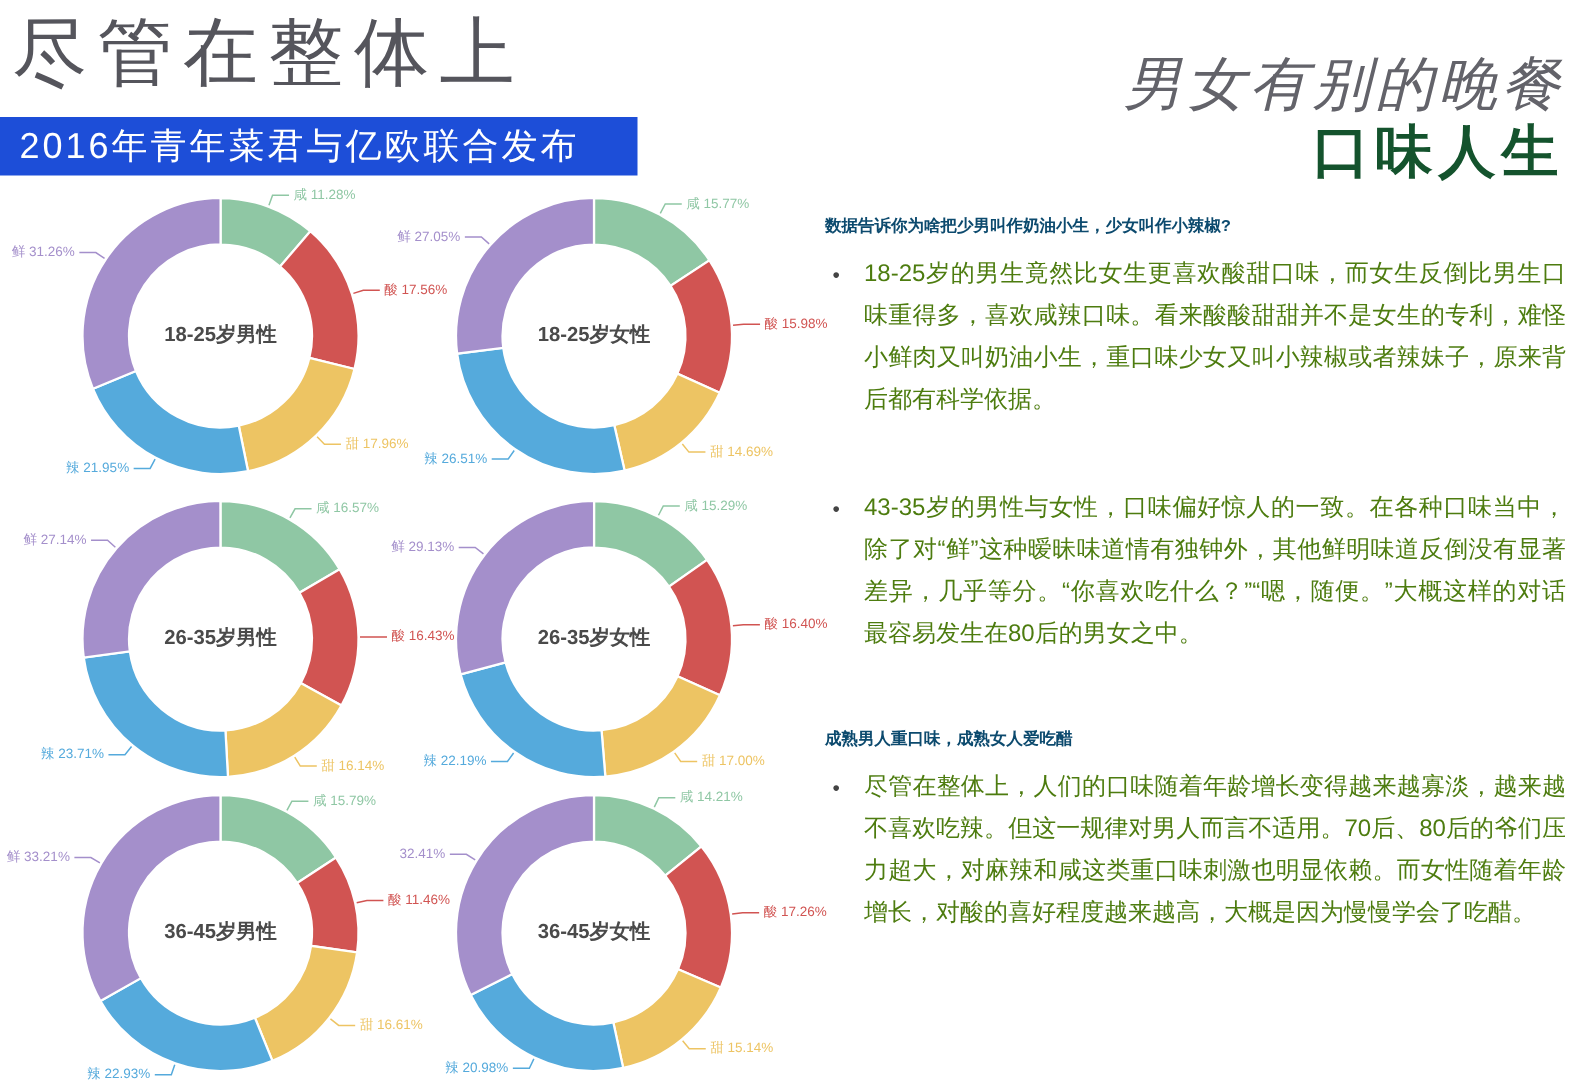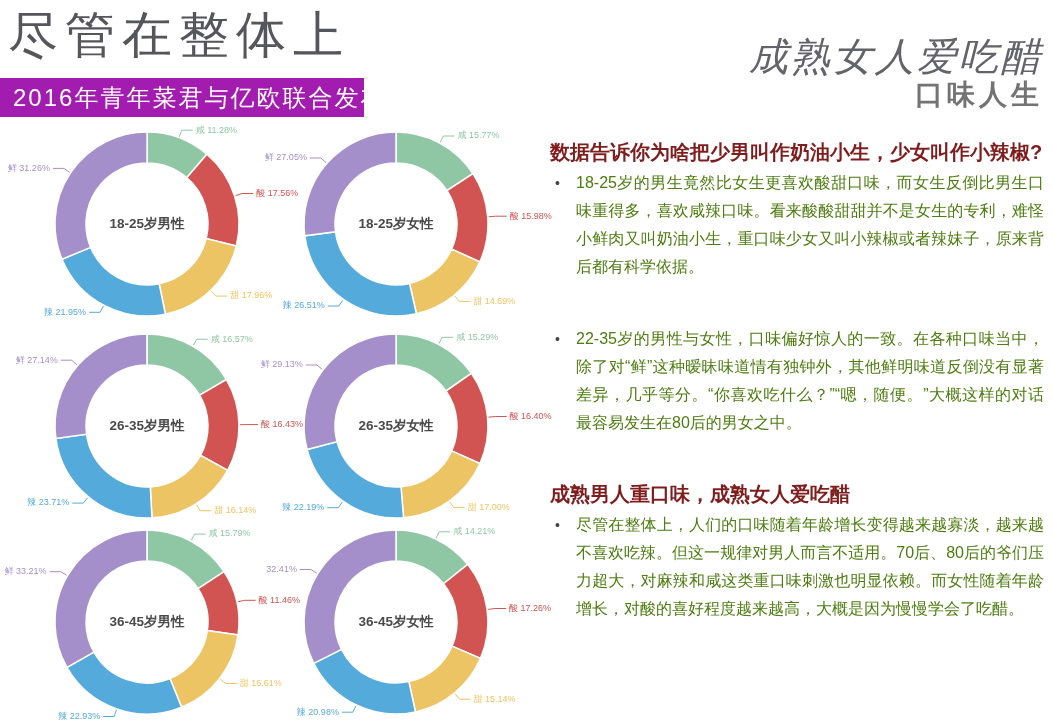--- a/index.html
+++ b/index.html
@@ -11,76 +11,76 @@
     font-family:"Liberation Sans","DejaVu Sans",sans-serif;
   }
   
   .main-title{
     position:absolute;left:8px;top:2px;
     font-family:"DejaVu Serif","Liberation Serif",serif;
     font-size:50px;font-weight:400;color:#55555c;
     letter-spacing:7px;white-space:nowrap;
   }
   .banner{
-    position:absolute;left:0;top:78px;width:364px;height:39px;
-    background:#a21caf;color:#ffffff;
+    position:absolute;left:0;top:78px;width:425px;height:39px;
+    background:#1d4ed8;color:#ffffff;
     font-size:24px;line-height:39px;
     padding-left:13px;box-sizing:border-box;
     letter-spacing:2px;white-space:nowrap;
   }
   .right-head{
     position:absolute;right:10px;top:36px;text-align:right;
   }
   .right-title{
     font-family:"DejaVu Serif","Liberation Serif",serif;
     font-style:italic;font-size:39px;color:#63636a;
     letter-spacing:3px;white-space:nowrap;line-height:1.1;
   }
   .right-sub{
     font-family:"DejaVu Serif","Liberation Serif",serif;
-    font-weight:bold;font-size:28px;color:#737373;
+    font-weight:bold;font-size:38px;color:#14532d;
     letter-spacing:4px;white-space:nowrap;line-height:1.15;
   }
   
   #charts{position:absolute;left:0;top:0;width:553px;height:723px;}
   #charts svg{position:absolute;overflow:visible;}
   .slice-label{font-size:9px;font-family:"Liberation Sans","DejaVu Sans",sans-serif;}
   .donut-center{font-size:13.5px;font-weight:bold;fill:#4a4a4a;
     font-family:"Liberation Sans","DejaVu Sans",sans-serif;}
   
   .right-col{
     position:absolute;left:550px;top:139px;width:494px;
     color:#3a3a3a;
   }
   .section{margin:0;}
   .section + .section{margin-top:44px;}
   .section.s3{}
   .sec-heading{
-    font-family:Liberation Sans, sans-serif;
-    font-weight:bold;font-size:20px;color:#7f1d1d;
+    font-family:Liberation Mono, monospace;
+    font-weight:bold;font-size:11px;color:#0c4a6e;
     line-height:26px;margin:0 0 4px 0;
   }
   .bullet-row{display:flex;align-items:flex-start;}
   .bullet-dot{
     width:26px;flex:0 0 26px;font-size:14px;color:#444;
     line-height:28px;text-align:left;padding-left:5px;box-sizing:border-box;
   }
   .bullet-text{
     flex:1;font-size:16px;line-height:28px;color:#4d7c0f;
     text-align:justify;
   }
 </style>
 </head>
 <body>
 
 <div class="main-title">尽管在整体上</div>
 <div class="banner">2016年青年菜君与亿欧联合发布</div>
 
 <div class="right-head">
-  <div class="right-title">成熟女人爱吃醋</div>
+  <div class="right-title">男女有别的晚餐</div>
   <div class="right-sub">口味人生</div>
 </div>
 
 <div id="charts">
     <svg width="310" height="212" viewBox="0 0 310 212" style="left: -8px; top: 118px;">
       <path d="M155.00 14.00 A92 92 0 0 1 214.88 36.16 L194.70 59.69 A61 61 0 0 0 155.00 45.00 Z" fill="#8FC7A4" stroke="#ffffff" stroke-width="1.5"></path>
       <polyline points="187.3,18.8 189.7,12.2 200.7,12.2" fill="none" stroke="#8FC7A4" stroke-width="1"></polyline>
       <text x="203.7" y="12.2" dominant-baseline="middle" text-anchor="start" fill="#8FC7A4" class="slice-label">咸 11.28%</text>
       <path d="M214.88 36.16 A92 92 0 0 1 244.34 127.98 L214.23 120.58 A61 61 0 0 0 194.70 59.69 Z" fill="#D15452" stroke="#ffffff" stroke-width="1.5"></path>
       <polyline points="243.6,77.6 250.2,75.5 261.2,75.5" fill="none" stroke="#D15452" stroke-width="1"></polyline>
@@ -194,21 +194,21 @@
     <div class="sec-heading">数据告诉你为啥把少男叫作奶油小生，少女叫作小辣椒?</div>
     <div class="bullet-row">
       <div class="bullet-dot">•</div>
       <div class="bullet-text">18-25岁的男生竟然比女生更喜欢酸甜口味，而女生反倒比男生口味重得多，喜欢咸辣口味。看来酸酸甜甜并不是女生的专利，难怪小鲜肉又叫奶油小生，重口味少女又叫小辣椒或者辣妹子，原来背后都有科学依据。</div>
     </div>
   </div>
 
   <div class="section s2">
     <div class="bullet-row">
       <div class="bullet-dot">•</div>
-      <div class="bullet-text">22-35岁的男性与女性，口味偏好惊人的一致。在各种口味当中，除了对“鲜”这种暧昧味道情有独钟外，其他鲜明味道反倒没有显著差异，几乎等分。“你喜欢吃什么？”“嗯，随便。”大概这样的对话最容易发生在80后的男女之中。</div>
+      <div class="bullet-text">43-35岁的男性与女性，口味偏好惊人的一致。在各种口味当中，除了对“鲜”这种暧昧味道情有独钟外，其他鲜明味道反倒没有显著差异，几乎等分。“你喜欢吃什么？”“嗯，随便。”大概这样的对话最容易发生在80后的男女之中。</div>
     </div>
   </div>
 
   <div class="section s3">
     <div class="sec-heading">成熟男人重口味，成熟女人爱吃醋</div>
     <div class="bullet-row">
       <div class="bullet-dot">•</div>
       <div class="bullet-text">尽管在整体上，人们的口味随着年龄增长变得越来越寡淡，越来越不喜欢吃辣。但这一规律对男人而言不适用。70后、80后的爷们压力超大，对麻辣和咸这类重口味刺激也明显依赖。而女性随着年龄增长，对酸的喜好程度越来越高，大概是因为慢慢学会了吃醋。</div>
     </div>
   </div>

